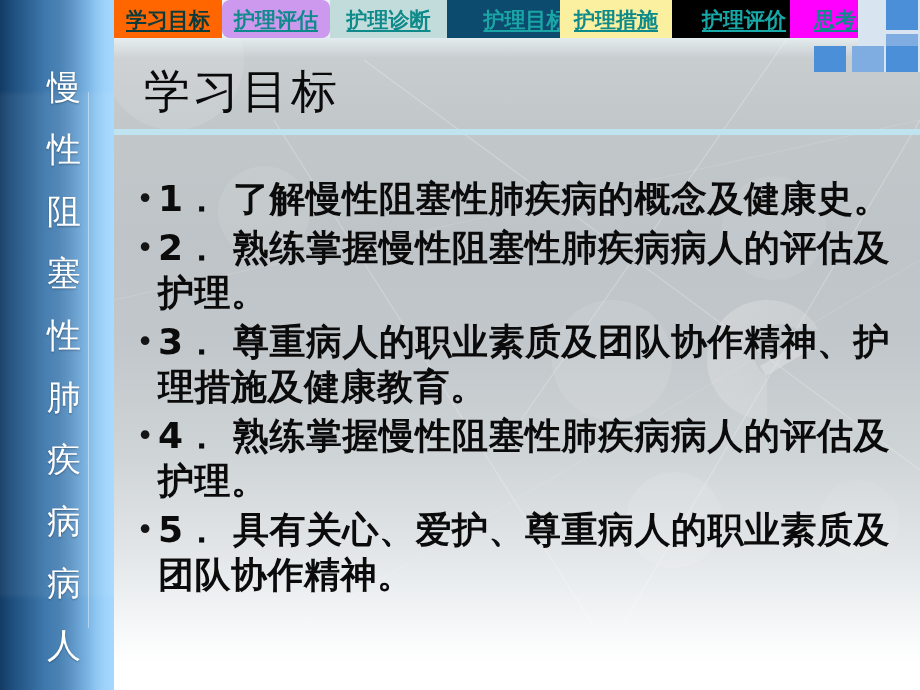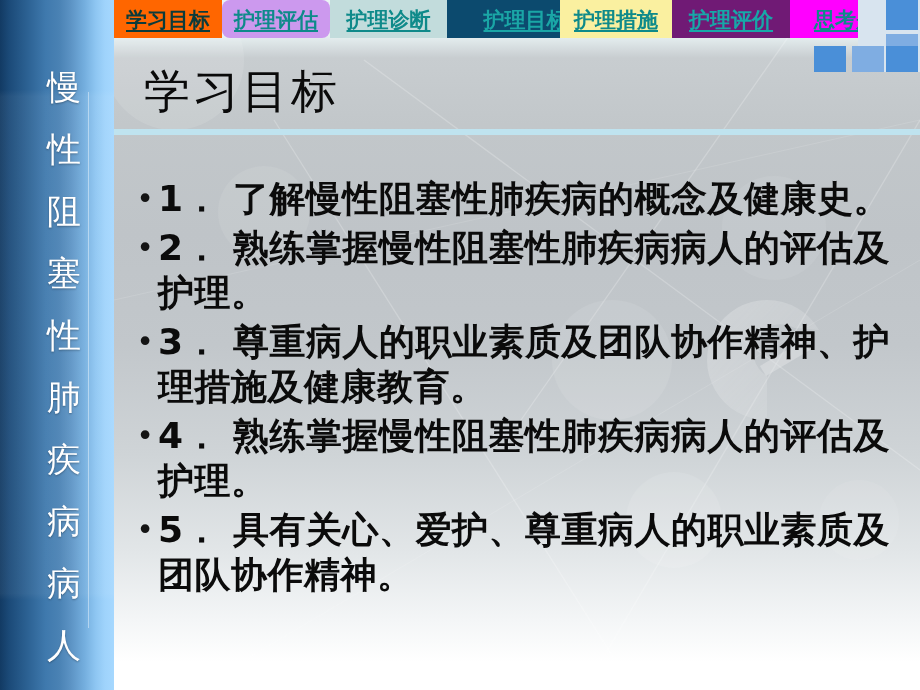--- a/index.html
+++ b/index.html
@@ -289,21 +289,21 @@
       </div>
       <div class="tab" style="background: rgb(194, 220, 220); width: 117px; flex: 0 0 117px;">
         <span class="tab-label" style="color: rgb(14, 138, 138);">护理诊断</span>
       </div>
       <div class="tab" style="background: #0c4a6e; width: 113px; flex: 0 0 113px; padding-left: 48px;">
         <span class="tab-label" style="color: rgb(26, 166, 166);">护理目标</span>
       </div>
       <div class="tab" style="background: rgb(250, 240, 160); width: 112px; flex: 0 0 112px;">
         <span class="tab-label" style="color: rgb(14, 138, 138);">护理措施</span>
       </div>
-      <div class="tab" style="background: #701a75; width: 118px; flex: 0 0 118px;">
+      <div class="tab" style="background: #000000; width: 118px; flex: 0 0 118px; justify-content: flex-end;">
         <span class="tab-label" style="color: rgb(23, 168, 168);">护理评价</span>
       </div>
       <div class="tab" style="background: rgb(255, 0, 255); width: 111px; flex: 0 0 111px;">
         <span class="tab-label" style="color: rgb(14, 138, 138);">思考题</span>
       </div>
     </div>
 
   <div class="sq-grid" style="background: rgb(216, 228, 239);">
 
   <div class="sq" style="left: 28px; top: 0px; width: 32px; height: 30px; background: rgb(74, 143, 216);"></div>

